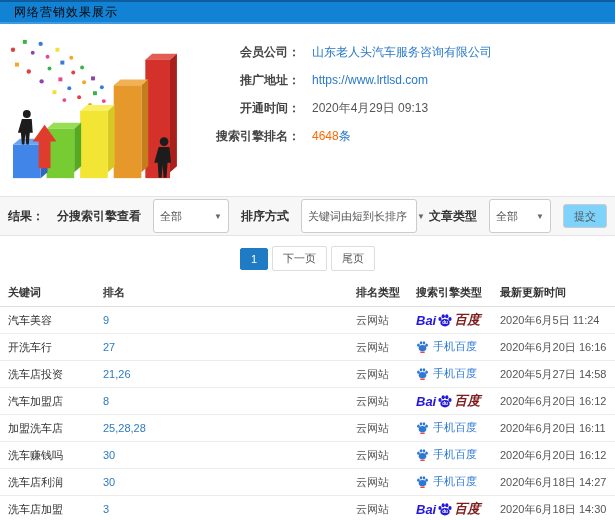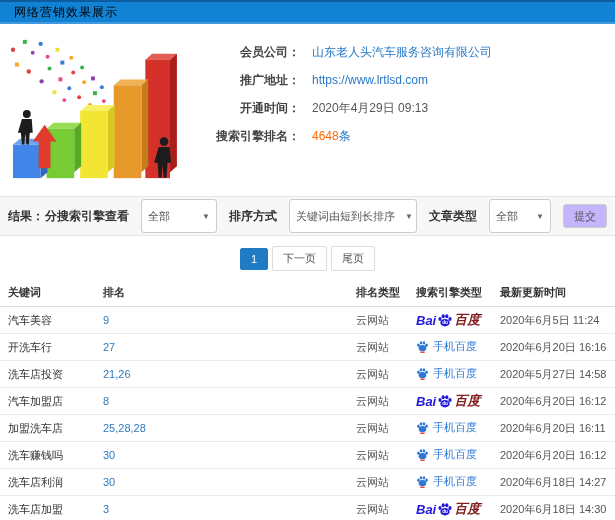--- a/index.html
+++ b/index.html
@@ -24,23 +24,23 @@
 
   
   .filter-bar { height:40px; background:#f7f7f7; border-top:1px solid #e5e5e5; border-bottom:1px solid #e5e5e5; display:flex; align-items:center; padding:0 8px; font-size:12px; }
   .result-label { font-weight:bold; color:#333; }
   .filter-controls { margin-left:auto; display:flex; align-items:center; gap:12px; }
   .filter-lbl { font-weight:bold; color:#333; white-space:nowrap; }
   .select { background:#fff; border:1px solid #ccc; border-radius:3px; height:24px; display:flex; align-items:center; padding:16px 6px; font-size:11px; color:#555; cursor:pointer; }
   .select .sel-text { white-space:nowrap; }
   .select .caret { font-size:8px; color:#666; margin-left:10px; }
   .sel-engine { width:76px; justify-content:space-between; }
-  .sel-sort { width:128px; justify-content:space-between; }
+  .sel-sort { width:116px; justify-content:space-between; }
   .sel-article { width:62px; justify-content:space-between; }
-  .submit-btn { background:#c4b5fd; border:1px solid #ccc; border-radius:3px; height:24px; padding:0 10px; font-size:11px; color:#555; cursor:pointer; }
+  .submit-btn { background:#7dd3fc; border:1px solid #ccc; border-radius:3px; height:24px; padding:0 10px; font-size:11px; color:#555; cursor:pointer; }
 
   
   .pagination { display:flex; justify-content:center; align-items:center; gap:4px; padding:10px 0 8px 0; }
   .page-btn { font-size:11px; border:1px solid #ddd; background:#fff; color:#555; padding:4px 10px; border-radius:2px; cursor:pointer; }
   .page-btn.active { background:#1e7bc4; border-color:#1e7bc4; color:#fff; }
 
   
   .table { width:615px; font-size:11px; }
   .trow { display:flex; align-items:center; height:27px; border-bottom:1px solid #ececec; }
   .trow.thead { height:28px; border-bottom:1px solid #ddd; font-weight:bold; color:#333; }

